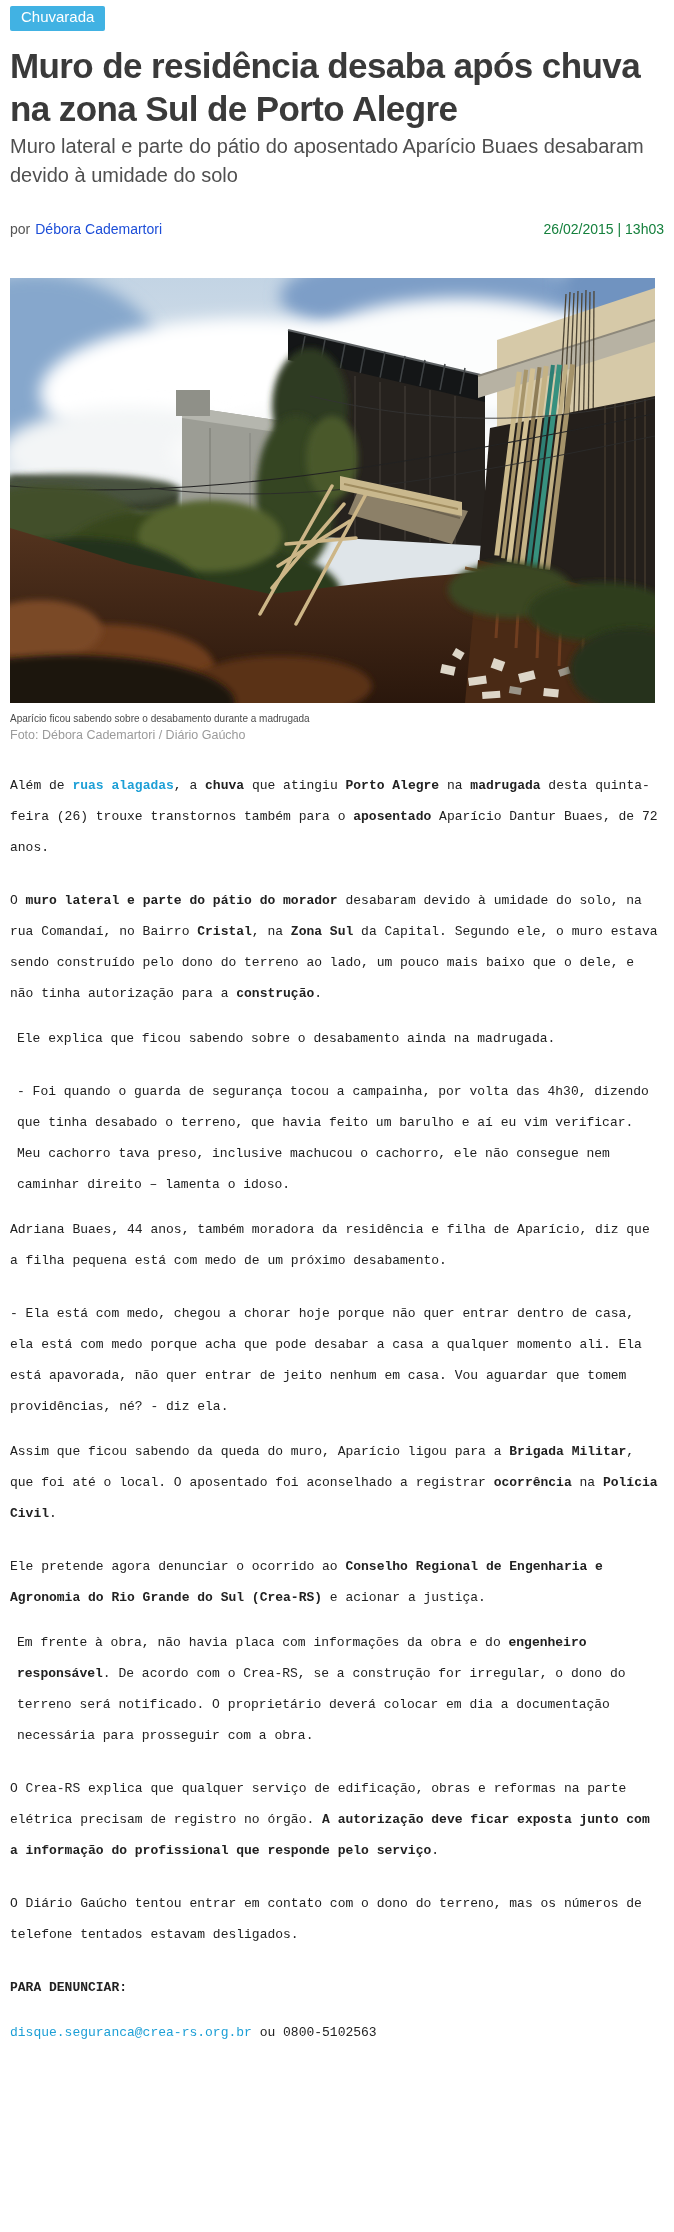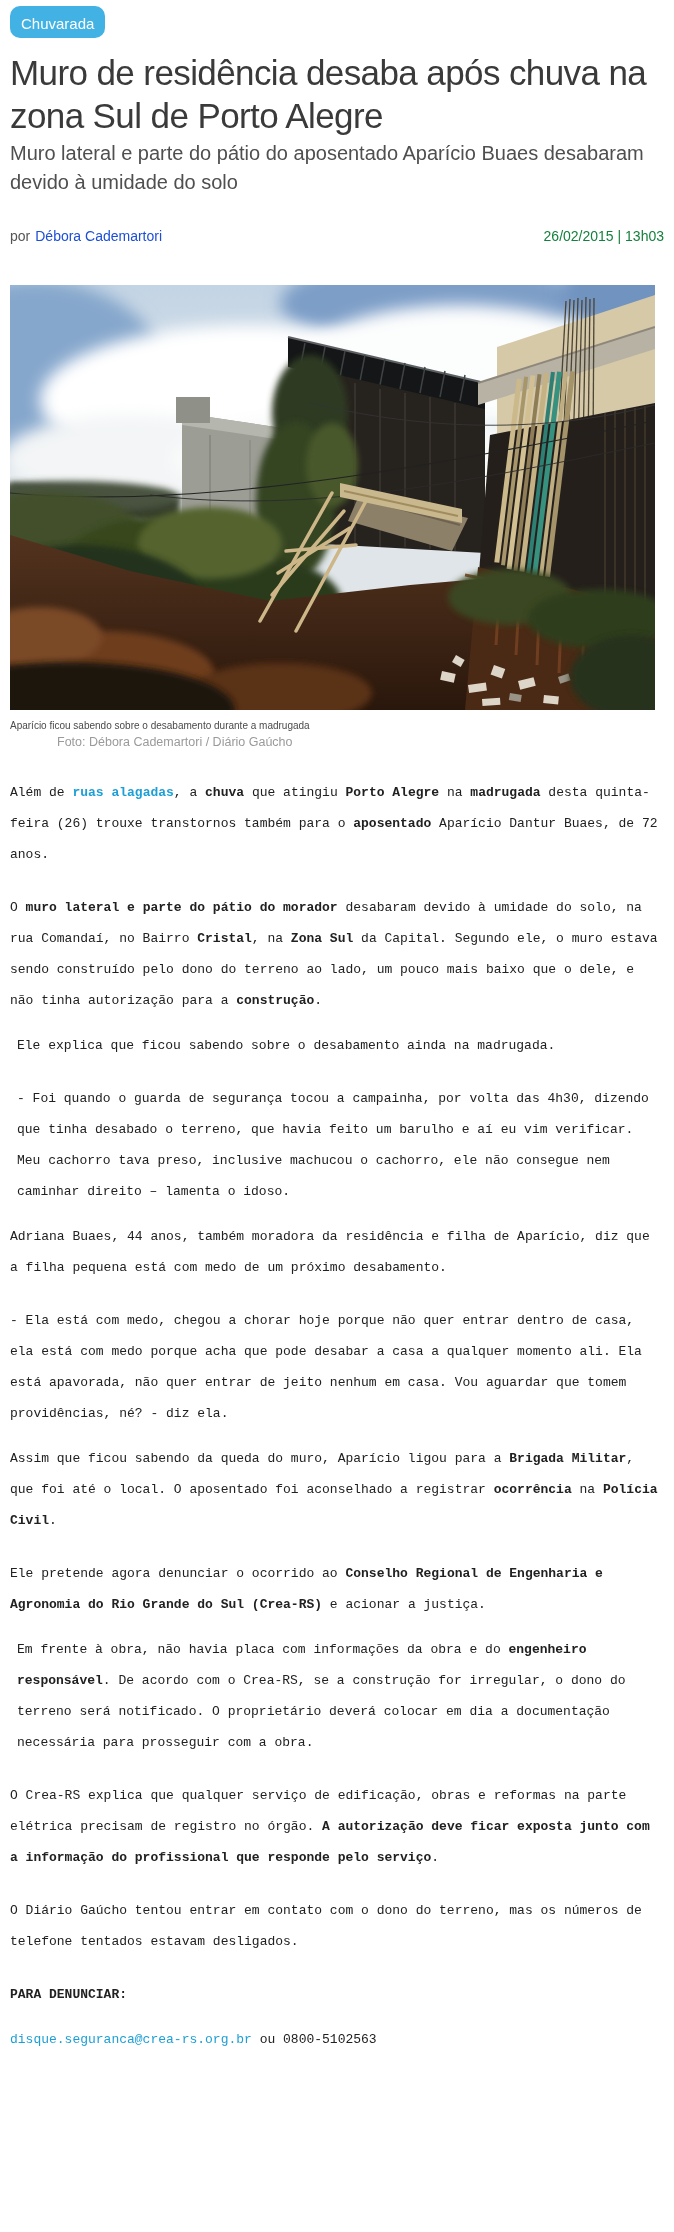--- a/index.html
+++ b/index.html
@@ -1,37 +1,37 @@
 <!DOCTYPE html>
 <html><head>
 <meta charset="utf-8">
 <style>
   html,body{margin:0;padding:0;background:#ffffff;}
   body{width:674px;font-family:"Liberation Sans",sans-serif;color:#3b3b3b;}
   .container{padding:6px 10px 20px 10px;width:654px;}
 
   .tag{display:inline-block;background:#41b2e3;color:#ffffff;font-size:15px;
-       padding:10px 11px 5px 11px;border-radius:10px;line-height:1.1;cursor:pointer;}
-
-  h1.headline{font-family:"Liberation Sans",sans-serif;font-weight:400;font-size:35px;
+       padding:3px 11px 5px 11px;border-radius:2px;line-height:1.1;cursor:pointer;}
+
+  h1.headline{font-family:"Liberation Sans",sans-serif;font-weight:700;font-size:35px;
        line-height:43px;color:#3a3a3a;margin:13px 0 0 0;letter-spacing:-0.6px;}
 
   .subtitle{font-size:20px;line-height:29px;color:#4f4f4f;margin-top:2px;font-weight:400;}
 
   .byline-row{display:flex;justify-content:space-between;align-items:baseline;
        margin-top:31px;font-size:14px;color:#555555;}
   .byline-left{display:flex;gap:5px;align-items:baseline;}
   .author-link{color:#1d4ed8;text-decoration:none;cursor:pointer;}
   .date{color:#15803d;font-size:14px;}
 
   figure.photo-figure{margin:41px 0 0 0;padding:0;}
   svg.photo{display:block;width:645px;height:425px;background:#dfe5e9;}
   figcaption{margin-top:7px;}
   .caption{font-size:10px;line-height:17px;color:#4a4a4a;}
-  .credit{font-size:12.5px;line-height:17px;color:#9a9a9a;margin-left:47px;}
+  .credit{font-size:12.5px;line-height:17px;color:#9a9a9a;}
 
   .article{font-family:Liberation Mono, monospace;font-size:13px;color:#212121;
        margin-top:26px;}
   .article p{margin:0 0 14px 0;line-height:31px;}
   .article p.gap-lg{margin-top:22px;}
   .article p.indent{padding-left:7px;}
   .article .b{font-weight:700;}
   .article a{color:#1c9fd6;text-decoration:none;cursor:pointer;}
 </style>
 </head>

